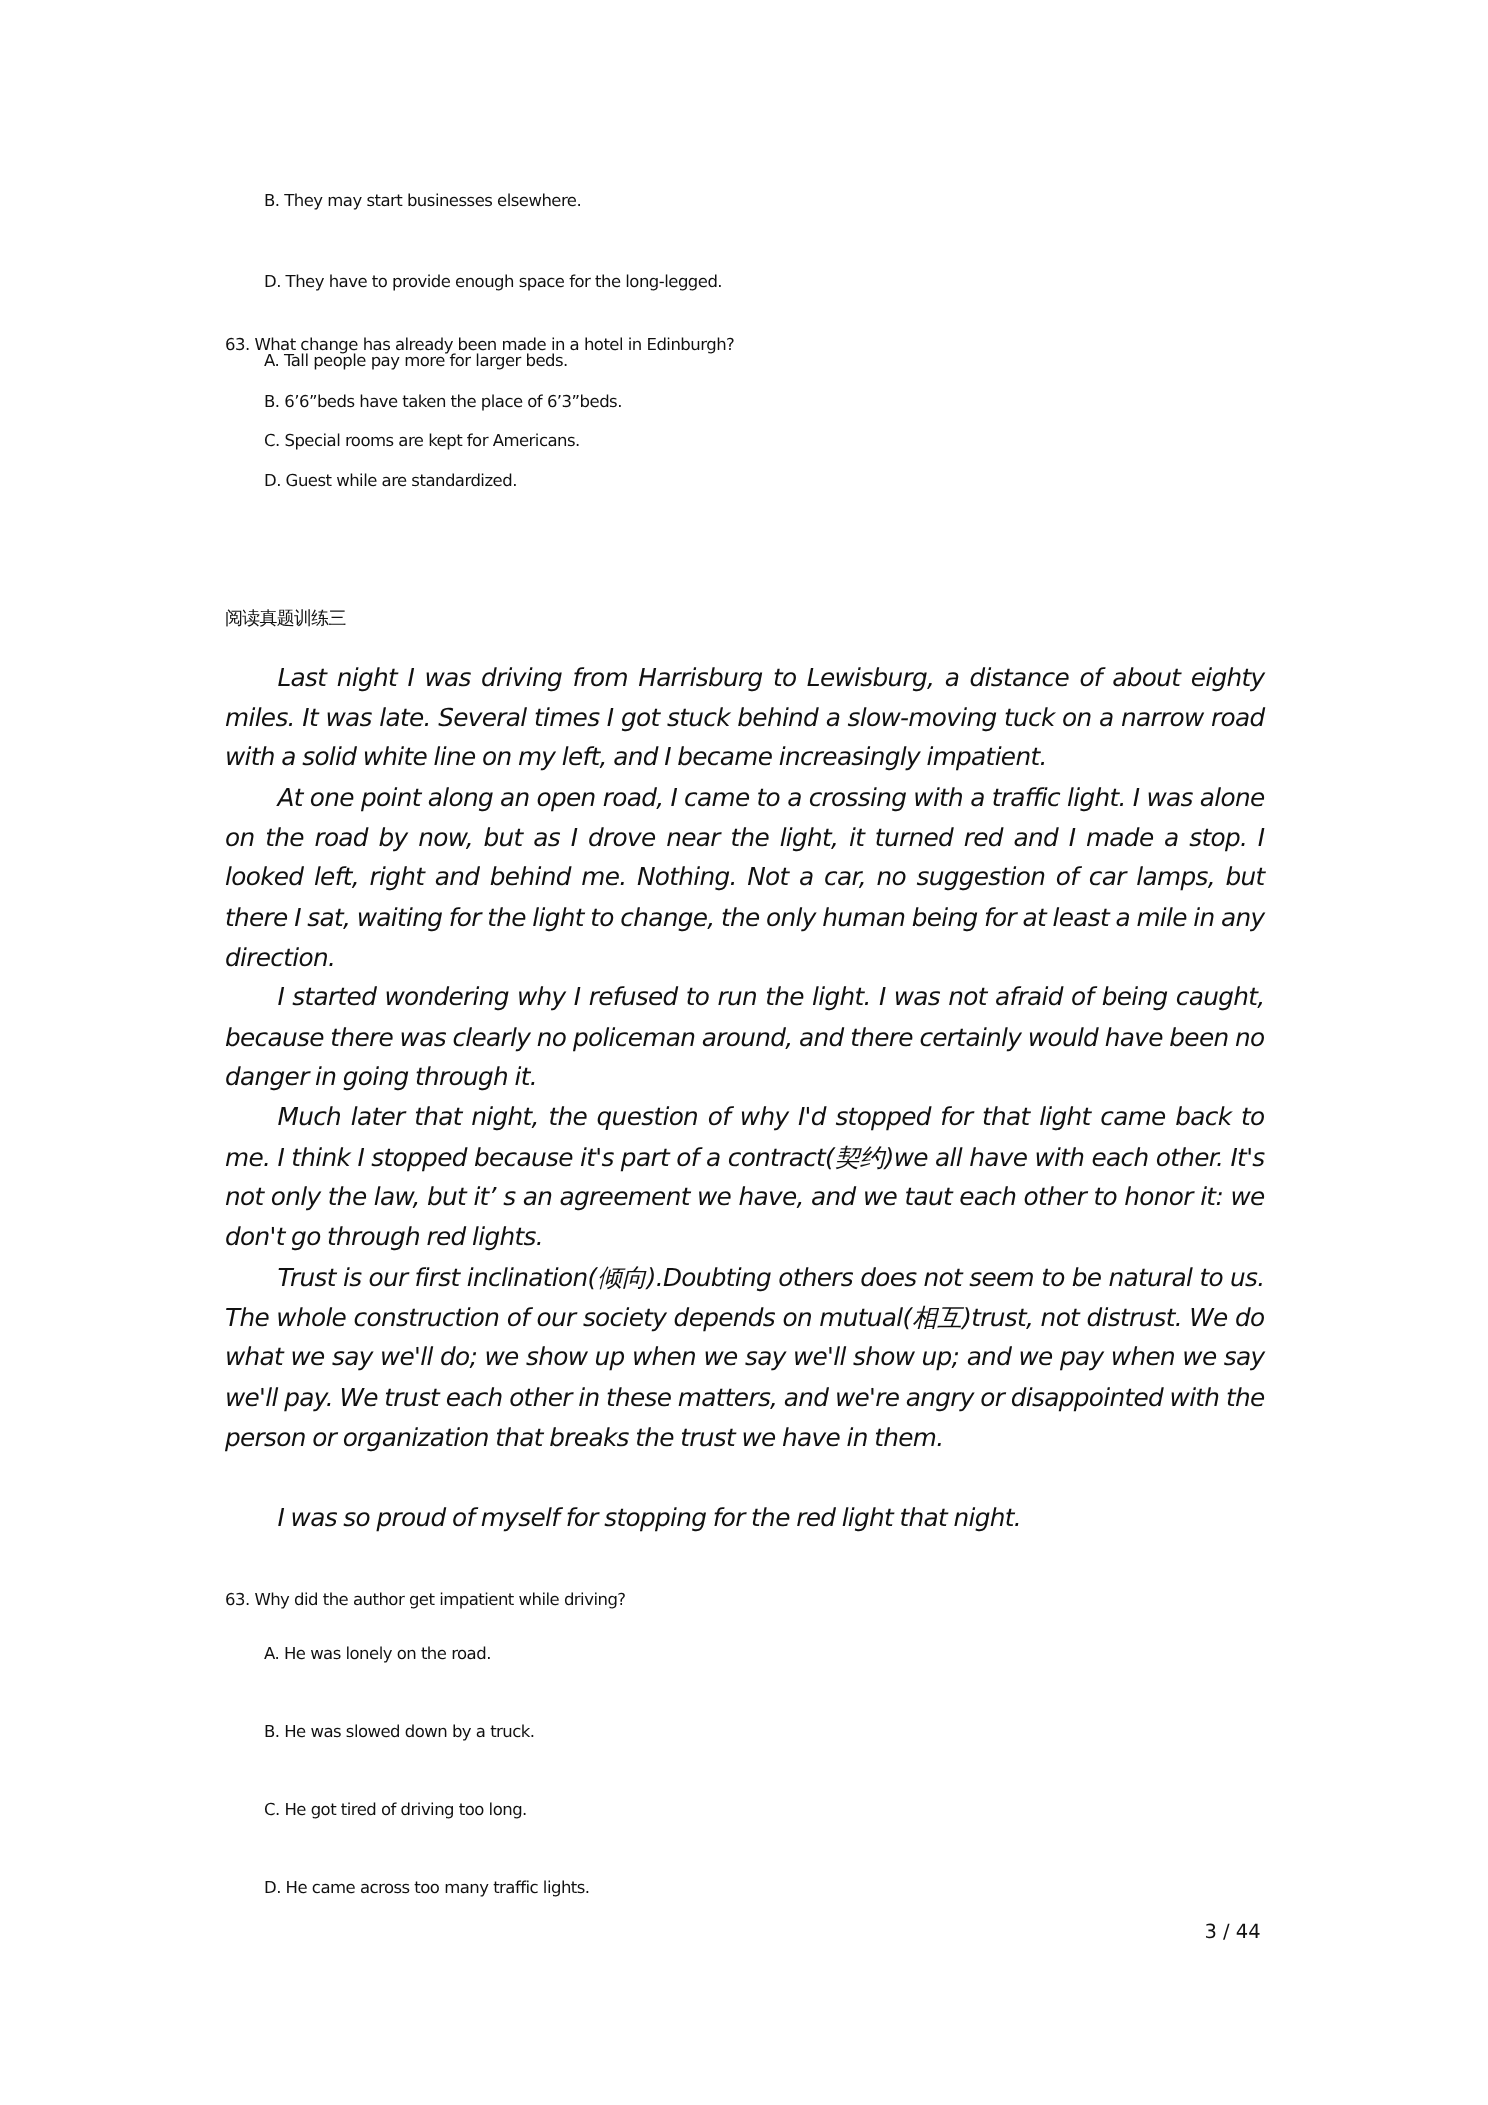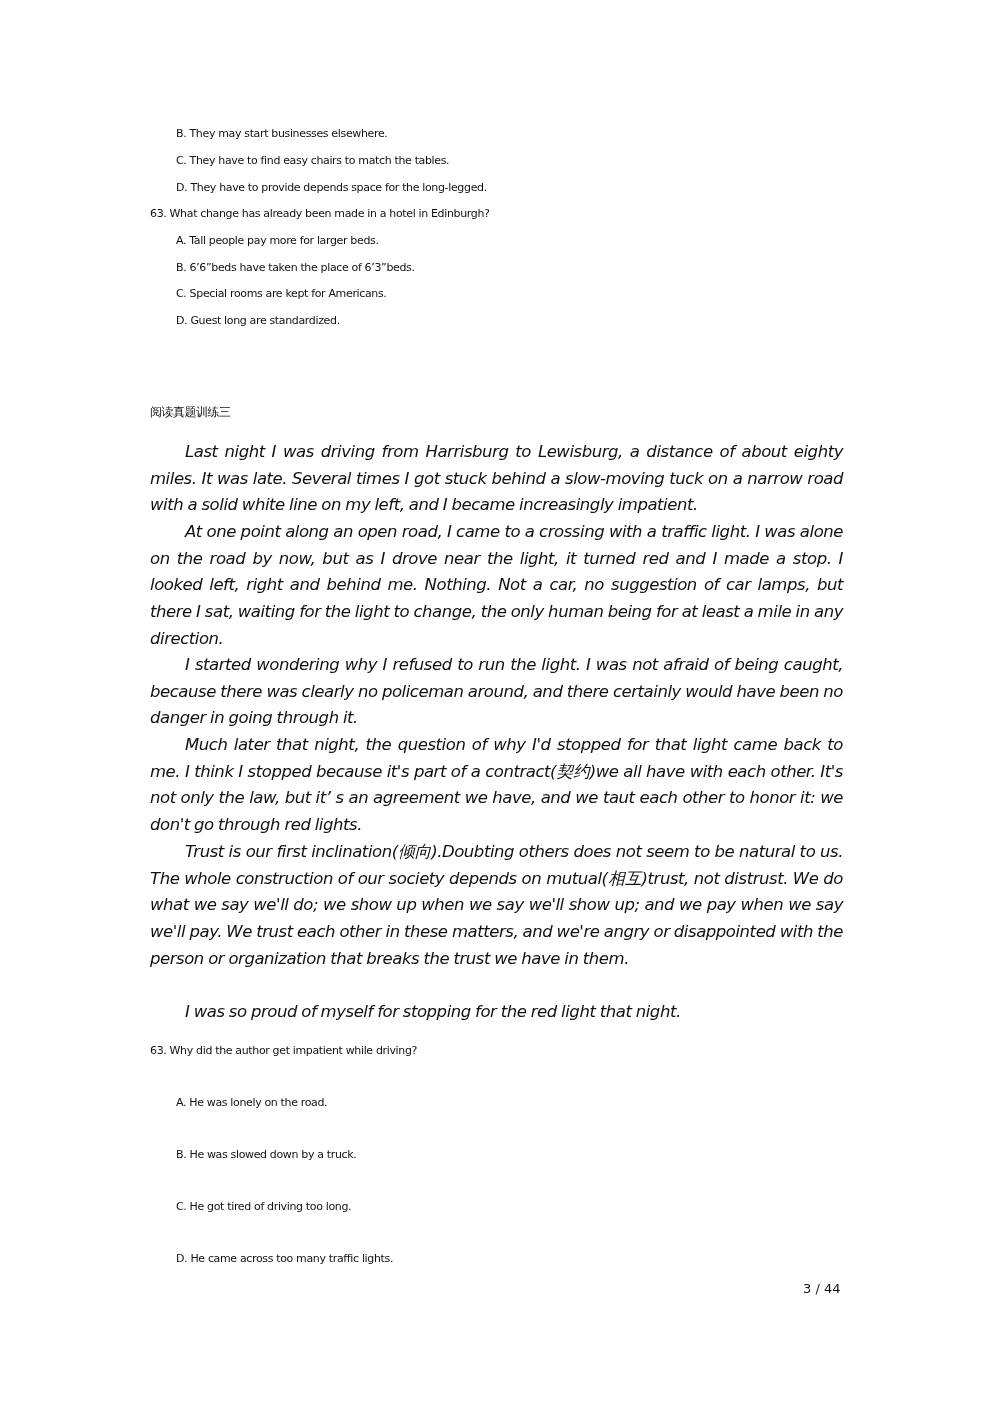--- a/index.html
+++ b/index.html
@@ -23,21 +23,21 @@
     }
     .line {
       position: absolute;
       font-size: 11px;
       line-height: 20px;
       white-space: nowrap;
       letter-spacing: -0.35px;
       text-align: right;
     }
     .opt { left: 176px; }
-    .q { left: 150px; }
+    .q { left: 150px; margin-top: 16px; }
     .heading {
       position: absolute;
       left: 150px;
       top: 402px;
       font-size: 12px;
       line-height: 20px;
       letter-spacing: -0.5px;
     }
     .para {
       position: absolute;
@@ -59,28 +59,27 @@
       line-height: 16px;
       letter-spacing: 0px;
     }
   </style>
 </head>
 <body>
 
 <div class="page">
 
   <div class="line opt" style="top:124px">B. They may start businesses elsewhere.</div>
-  <div class="line opt" style="top:151px">C. They have to find easy chairs to match the tables.</div>
-  <div class="line opt" style="top:178px">D. They have to provide depends space for the long-legged.</div>
+  <div class="line opt" style="top:178px">D. They have to provide enough space for the long-legged.</div>
 
   <div class="line q" style="top:204px">63. What change has already been made in a hotel in Edinburgh?</div>
   <div class="line opt" style="top:231px">A. Tall people pay more for larger beds.</div>
   <div class="line opt" style="top:258px">B. 6’6”beds have taken the place of 6’3”beds.</div>
   <div class="line opt" style="top:284px">C. Special rooms are kept for Americans.</div>
-  <div class="line opt" style="top:311px">D. Guest long are standardized.</div>
+  <div class="line opt" style="top:311px">D. Guest while are standardized.</div>
 
   <div class="heading">阅读真题训练三</div>
 
   <div class="para" style="top:439px">Last night I was driving from Harrisburg to Lewisburg, a distance of about eighty miles. It was late. Several times I got stuck behind a slow-moving tuck on a narrow road with a solid white line on my left, and I became increasingly impatient.</div>
   <div class="para" style="top:519px">At one point along an open road, I came to a crossing with a traffic light. I was alone on the road by now, but as I drove near the light, it turned red and I made a stop. I looked left, right and behind me. Nothing. Not a car, no suggestion of car lamps, but there I sat, waiting for the light to change, the only human being for at least a mile in any direction.</div>
   <div class="para" style="top:732px">Much later that night, the question of why I'd stopped for that light came back to me. I think I stopped because it's part of a contract(契约)we all have with each other. It's not only the law, but it’  s an agreement we have, and we taut each other to honor it: we don't go through red lights.</div>
   <div class="para" style="top:652px">I started wondering why I refused to run the light. I was not afraid of being caught, because there was clearly no policeman around, and there certainly would have been no danger in going through it.</div>
   <div class="para" style="top:839px">Trust is our first inclination(倾向).Doubting others does not seem to be natural to us. The whole construction of our society depends on mutual(相互)trust, not distrust. We do what we say we'll do; we show up when we say we'll show up; and we pay when we say we'll pay. We trust each other in these matters, and we're angry or disappointed with the person or organization that breaks the trust we have in them.</div>
   <div class="para" style="top:999px">I was so proud of myself for stopping for the red light that night.</div>
 

